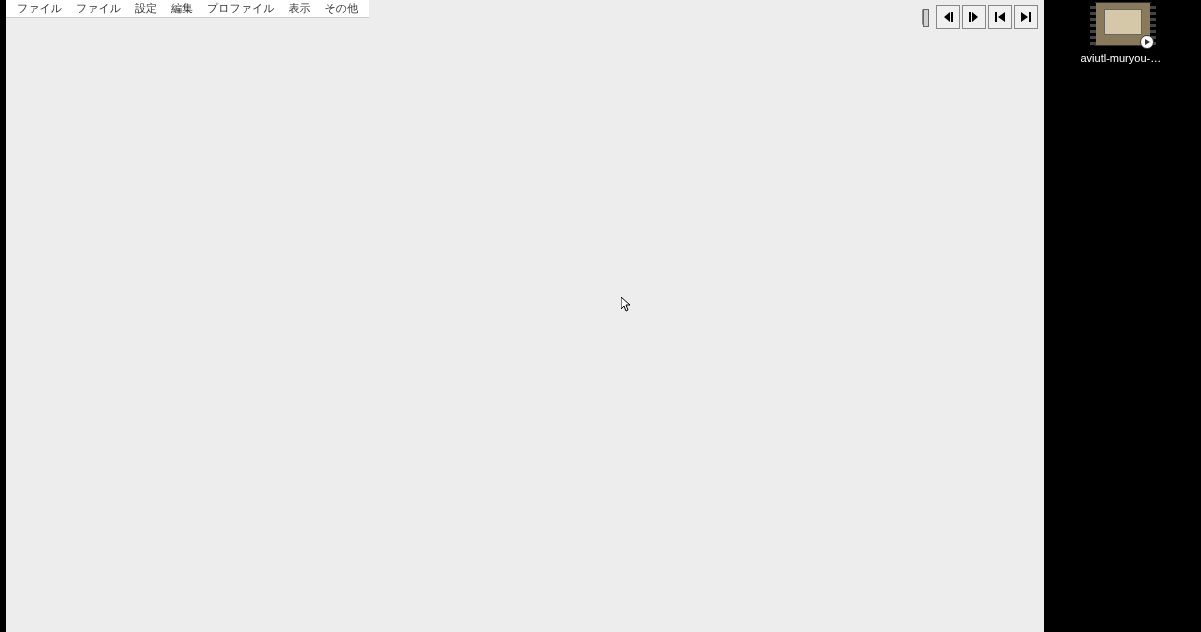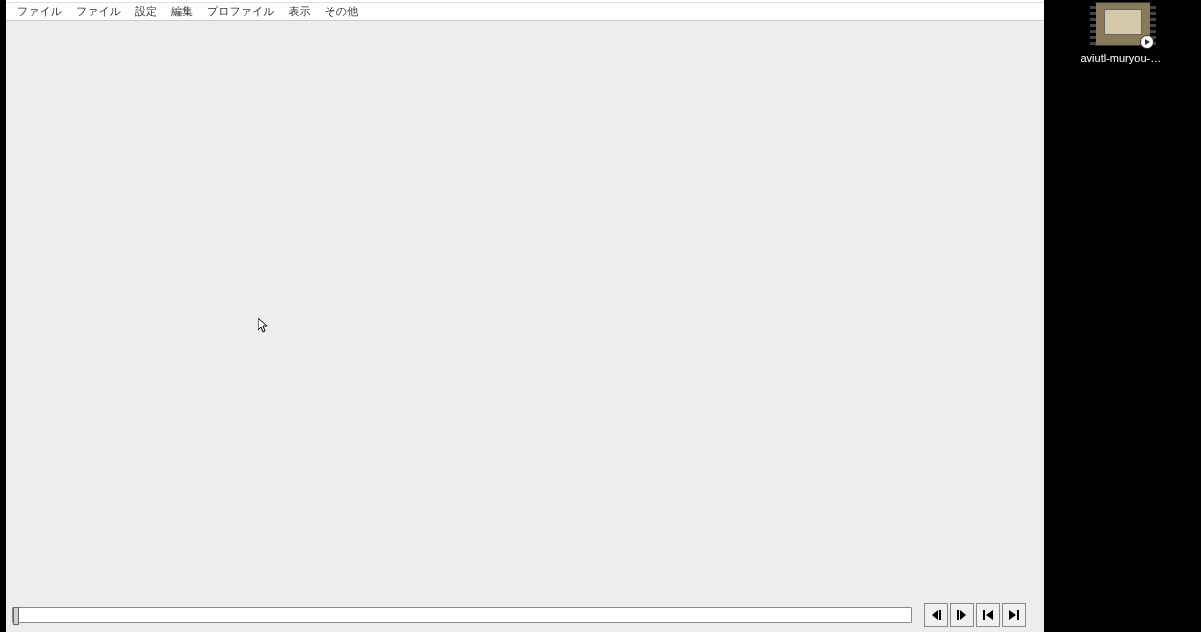--- a/index.html
+++ b/index.html
@@ -17,21 +17,21 @@
       position: relative;
     }
     .app-window {
       position: absolute;
       left: 6px;
       top: 0;
       width: 1038px;
       height: 632px;
       background: #ededed;
       display: flex;
-      flex-direction: column;
+      flex-direction: row;
     }
     .title-bar {
       height: 3px;
       background: #fff;
       border-bottom: 1px solid #ddd;
     }
     .menu-bar {
       height: 18px;
       background: #fff;
       display: flex;

